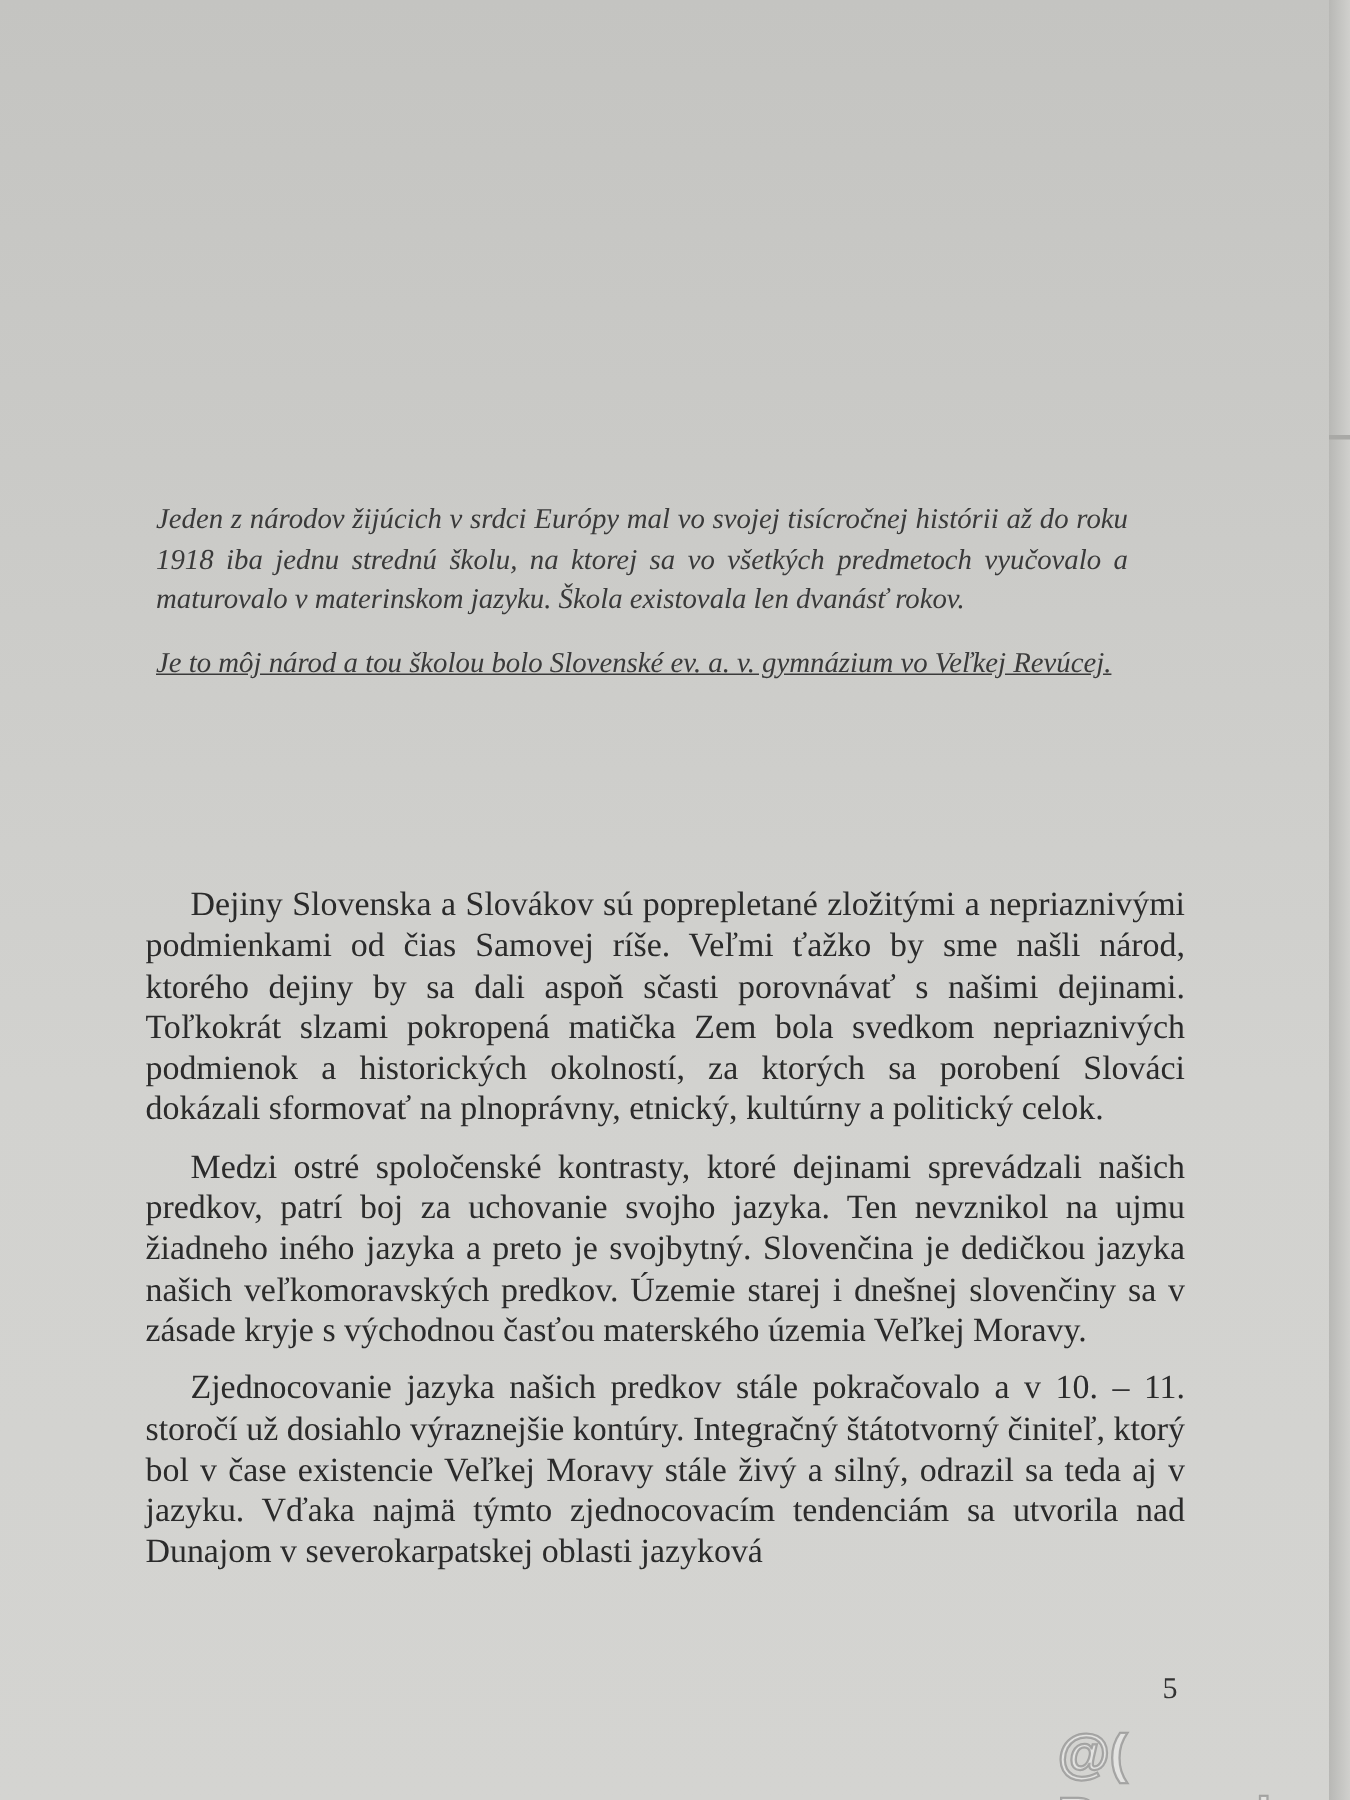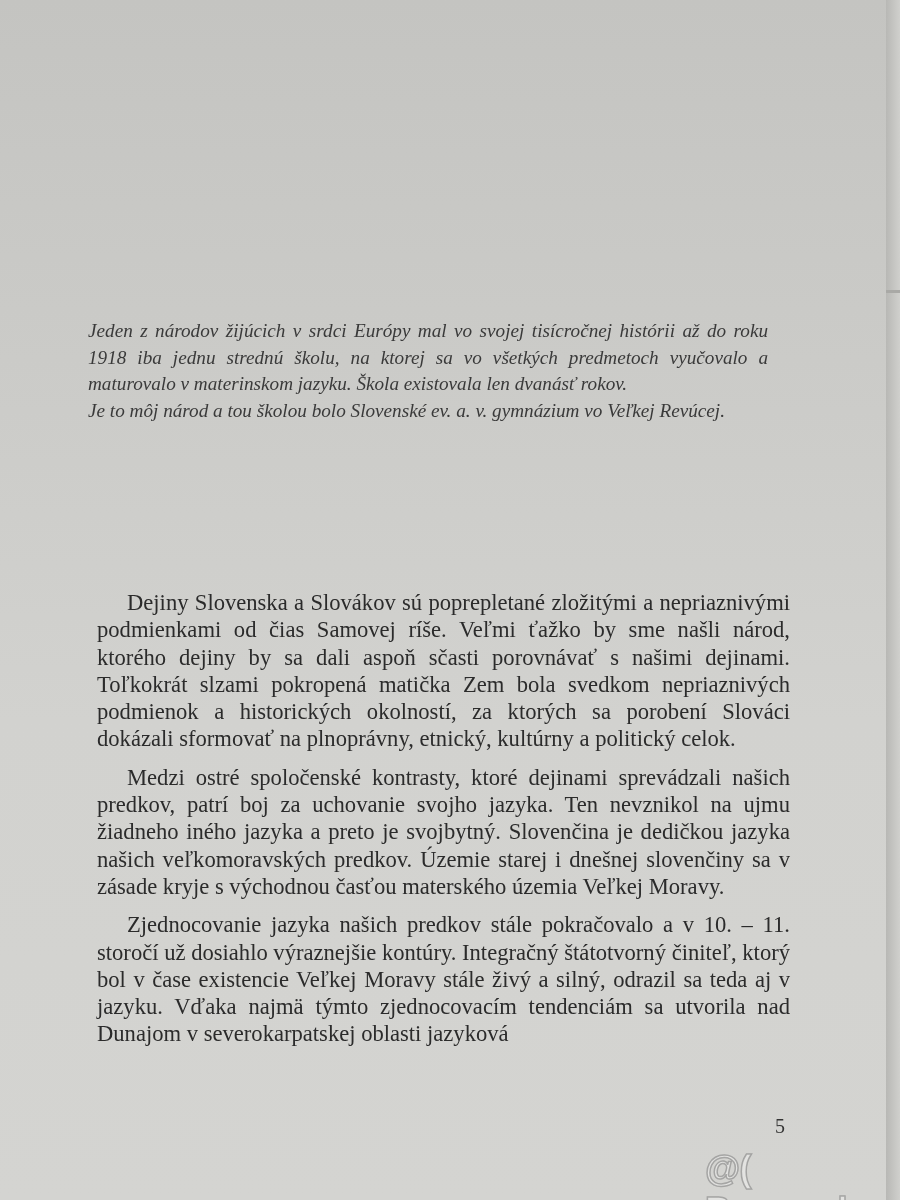--- a/index.html
+++ b/index.html
@@ -17,22 +17,22 @@
   }
   .page-edge-step {
     position:absolute; left:886px; top:290px; width:14px; height:3px; background:#a9a9a6;
   }
   .motto {
     position:absolute; left:88px; top:318px; width:680px;
     font-family:"Liberation Serif", serif; font-style:italic;
     font-size:19.2px; line-height:26.6px; color:#3a3a3a;
     text-align:justify;
   }
-  .motto p { margin:0; text-indent:0; }
-  .motto p + p { text-indent:0; }
+  .motto p { margin:16px; text-indent:0; }
+  .motto p + p { text-indent:0;text-decoration:underline; }
   .body-text {
     position:absolute; left:86px; top:578px; width:715px;
     font-family:"Liberation Serif", serif;
     font-size:22.6px; line-height:27.3px; color:#2b2b2b;
     text-align:justify;
   }
   .body-text p { margin:11px; text-indent:30px; }
   .page-number {
     position:absolute; left:775px; top:1115px;
     font-family:"Liberation Serif", serif; font-size:20px; color:#333;

